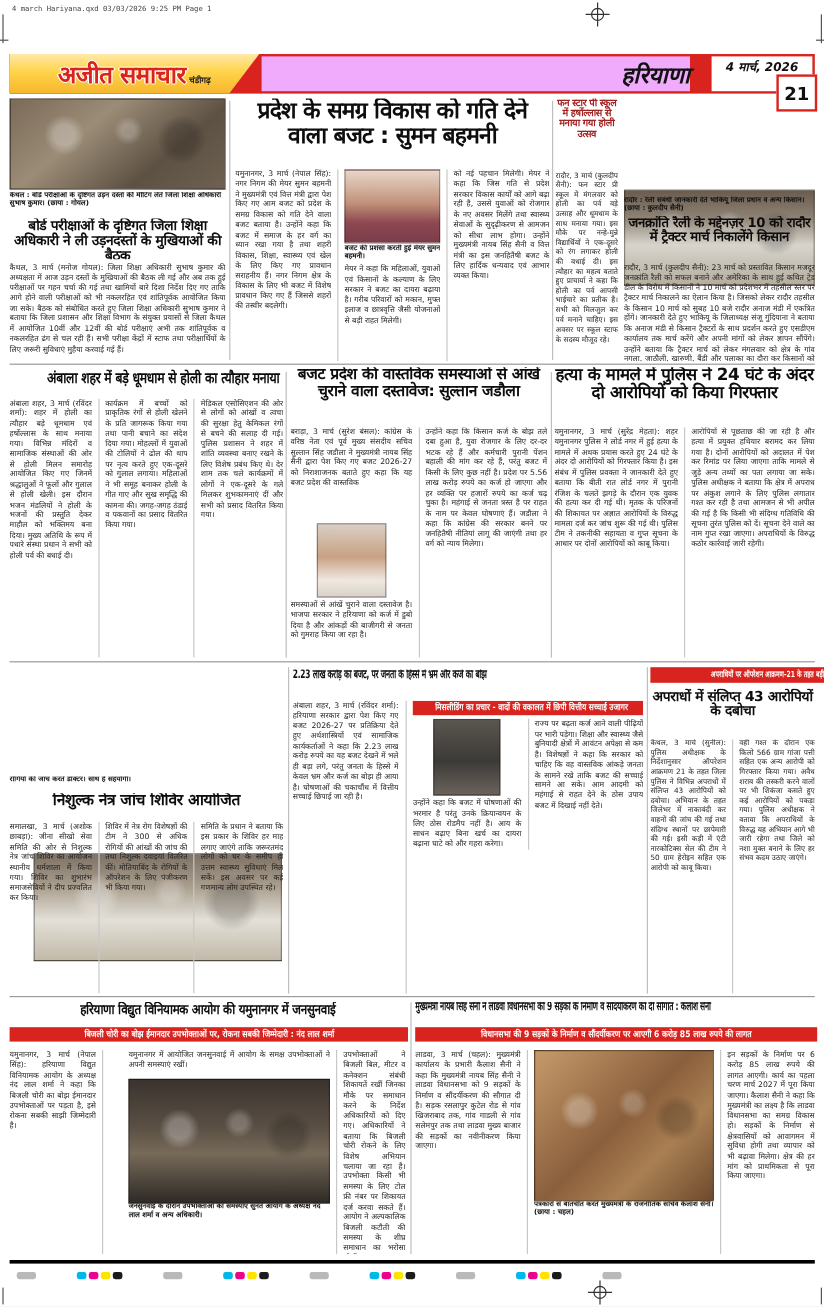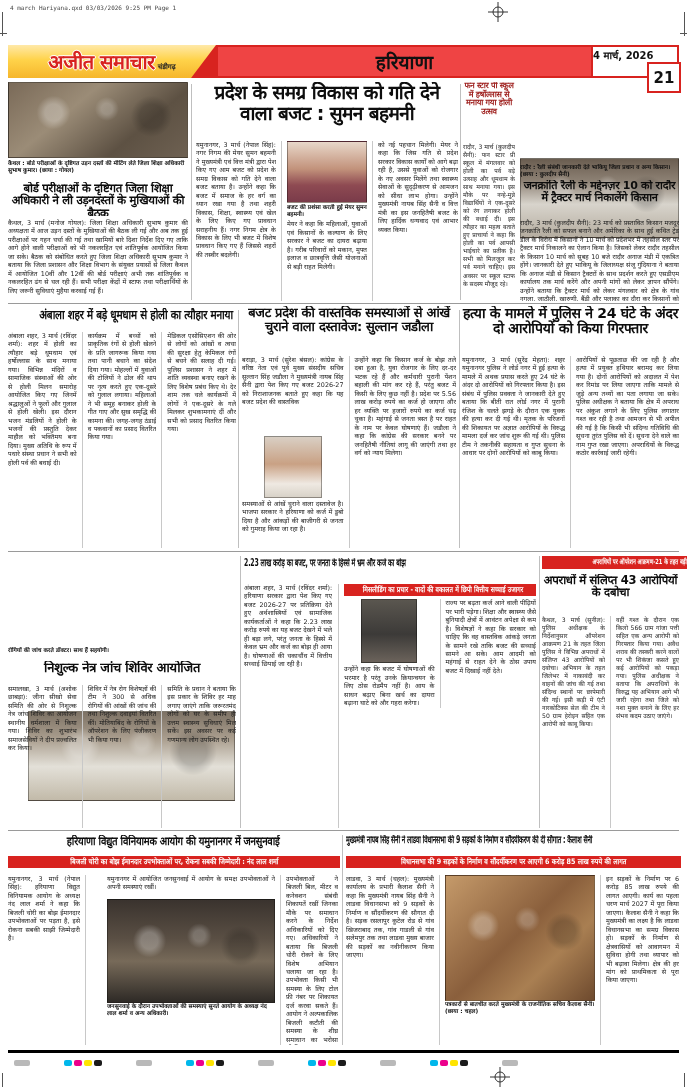--- a/index.html
+++ b/index.html
@@ -16,23 +16,23 @@
   .blob.m{width:8px;background:#ec008c;}
   .blob.y{width:8px;background:#ffe400;}
   .blob.k{width:8px;background:#1b1b1b;}
   
   .masthead{left:8px;top:45px;width:671px;height:33px;background:#d8231f;display:flex;}
   .logoplate{position:relative;width:208px;height:33px;background:linear-gradient(180deg,#ffe9a8 0%,#ffd34a 45%,#f6b62c 100%);
              clip-path:polygon(0 0,100% 0,88% 100%,0 100%);display:flex;align-items:center;justify-content:center;}
   .logotext{font-weight:bold;font-size:20px;color:#d8231f;letter-spacing:-0.5px;
             text-shadow:1px 0 #fff,-1px 0 #fff,0 1px #fff,0 -1px #fff;}
   .logocity{font-size:7px;font-weight:bold;color:#222;margin-left:3px;margin-top:10px;}
-  .sectionplate{flex:1;margin:2px 2px;background:#ef4444;display:flex;align-items:center;justify-content:center;}
+  .sectionplate{flex:1;margin:2px 2px;background:#f0abfc;display:flex;align-items:center;justify-content:flex-end;font-style:italic;}
   .sectiontitle{font-size:19px;font-weight:bold;color:#111;}
-  .datebox{width:84px;background:#fff;margin:2px 2px 2px 0;display:flex;align-items:flex-start;justify-content:flex-start;}
+  .datebox{width:84px;background:#fff;margin:2px 2px 2px 16px;display:flex;align-items:flex-start;justify-content:center;font-style:italic;}
   .datetext{font-size:10px;font-weight:bold;color:#111;margin-top:1px;white-space:nowrap;}
   .pagenobox{left:647px;top:62px;width:30px;height:27px;background:#fff;border:2px solid #d8231f;
              display:flex;align-items:center;justify-content:center;z-index:5;}
   .pagenotext{font-size:15px;font-weight:bold;color:#111;}
   
   .hl{font-weight:bold;color:#0d0d0d;text-align:center;line-height:1.08;letter-spacing:-0.3px;overflow:hidden;}
   .hl-red{color:#a02422;}
   .squeeze{display:inline-block;white-space:nowrap;transform-origin:center center;}
   .bodytext{font-size:6.4px;line-height:1.32;text-align:justify;color:#1d1d1d;overflow:hidden;}
   .cols{display:flex;overflow:hidden;}

